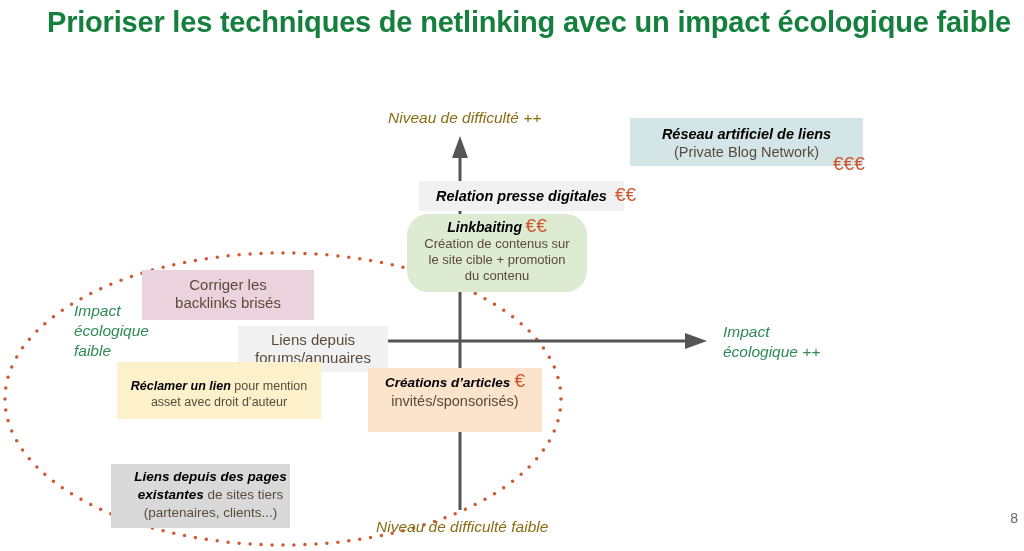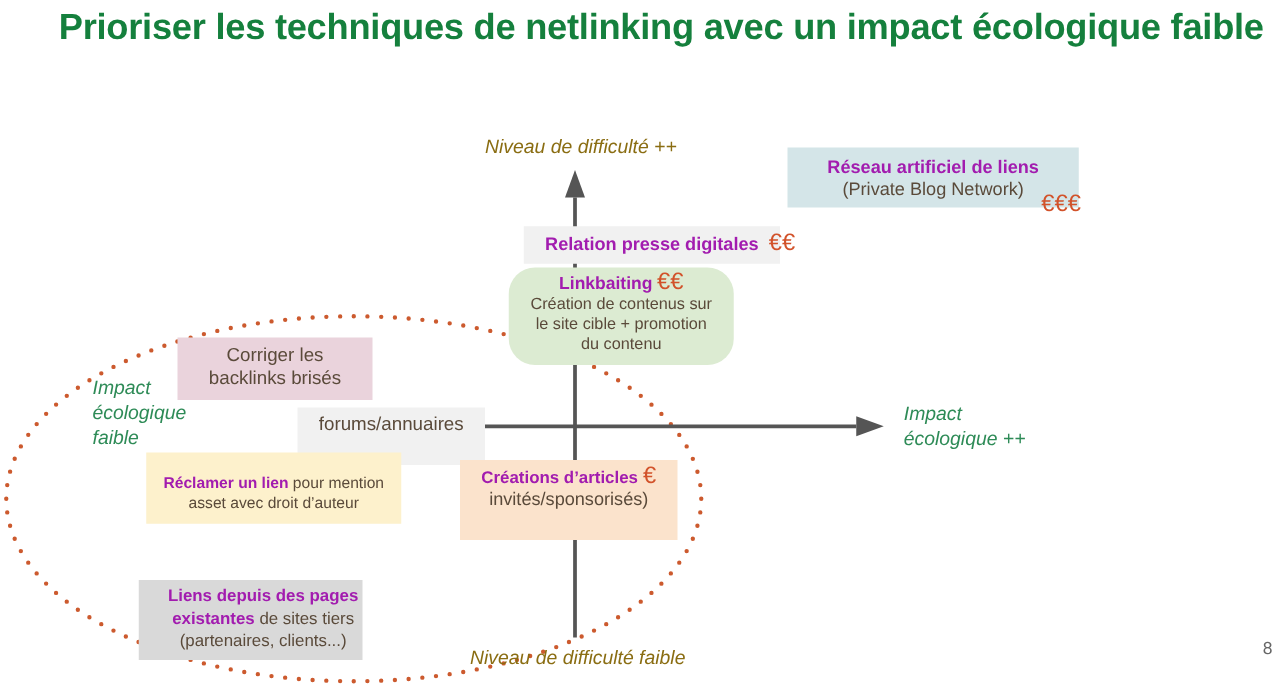--- a/index.html
+++ b/index.html
@@ -16,21 +16,21 @@
   svg.canvas { position:absolute; left:0; top:0; }
   .axis-label {
     position:absolute; font-style:italic; font-size:15.5px; line-height:20px;
   }
   .olive { color:#8a6d12; }
   .green { color:#2e8b57; }
   .box {
     position:absolute; box-sizing:border-box; text-align:center;
     font-size:14.5px; line-height:18px; color:#5a4a3a;
   }
-  .box b { color:#a21caf; }
+  .box b { color:#000000;font-style:italic; }
   .euro { color:#d2522a; font-size:19px; font-weight:normal; }
   .page-num { position:absolute; right:6px; top:510px; font-size:14px; color:#666; }
 </style>
 </head>
 <body>
 
 <div class="title">Prioriser les techniques de netlinking avec un impact écologique faible</div>
 
 <svg class="canvas" width="1024" height="551">
 
@@ -69,26 +69,27 @@
 <div class="box" style="left:407px; top:214px; width:180px; height:78px; background:#dcebd2; padding-top:4px; font-size:13px; line-height:16px;border-radius:21px;">
   <div>
     <b style="font-size:14px;">Linkbaiting</b>
     <span class="euro">€€</span>
   </div>
   <div>Création de contenus sur</div>
   <div>le site cible + promotion</div>
   <div>du contenu</div>
 </div>
 
-<div class="box" style="left:142px; top:270px; width:156px; height:50px; background:#ead3dc; padding-top:6px; font-size:15px;">
+<div class="box" style="left:142px; top:270px; width:172px; height:50px; background:#ead3dc; padding-top:6px; font-size:15px;">
   <div>Corriger les</div>
   <div>backlinks brisés</div>
 </div>
 
 <div class="box" style="left:238px; top:326px; width:150px; height:46px; background:#f1f1f1; padding-top:5px; font-size:15px;">
+  <div>Liens depuis</div>
   <div>forums/annuaires</div>
 </div>
 
 <div class="box" style="left:368px; top:368px; width:174px; height:64px; background:#fbe3cc; padding-top:4px;">
   <div>
     <b style="font-size:13.5px;">Créations d’articles</b>
     <span class="euro">€</span>
   </div>
   <div>invités/sponsorisés)</div>
 </div>

